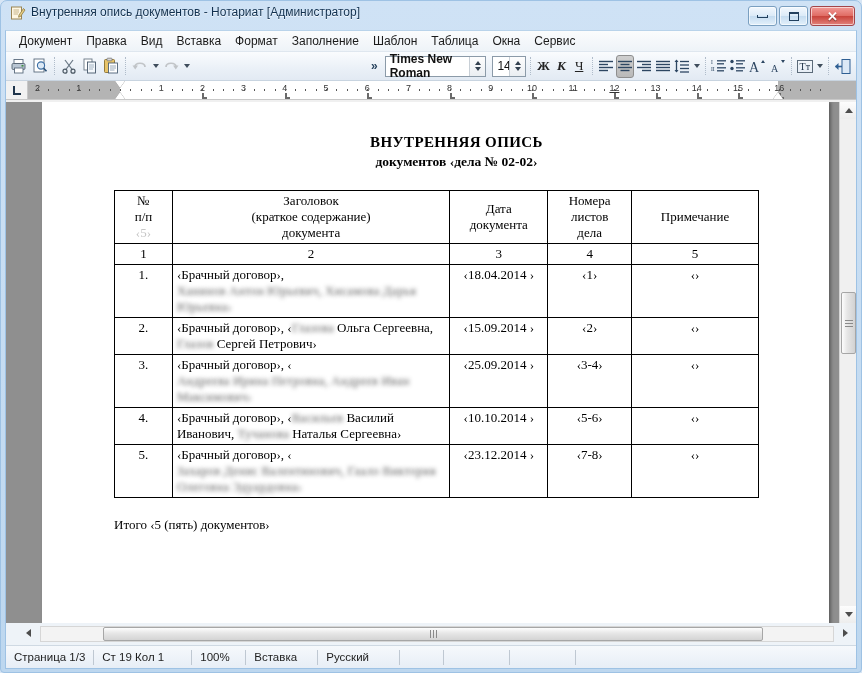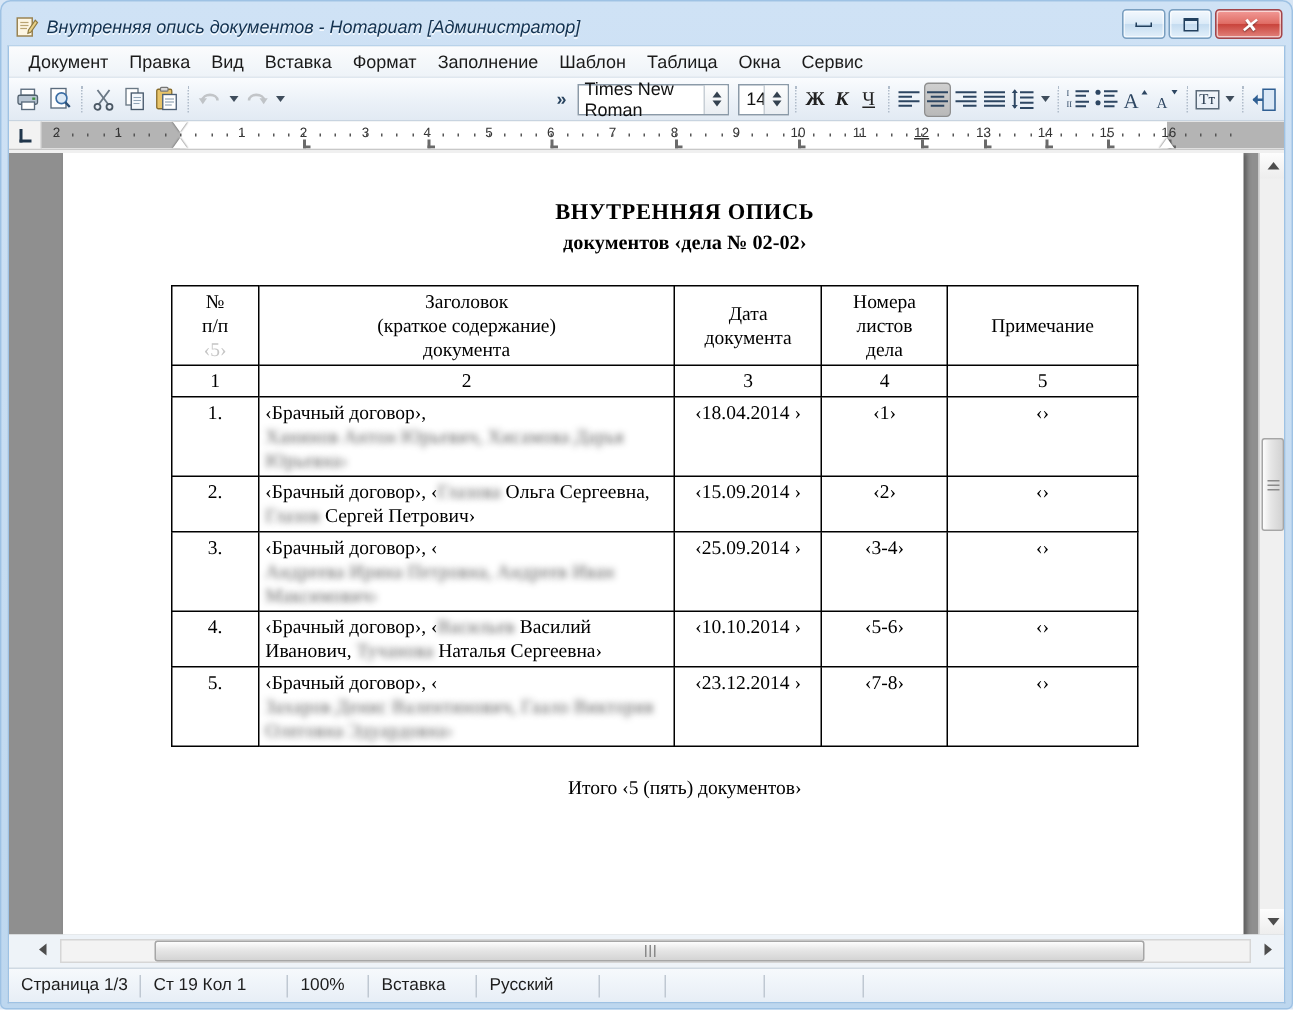--- a/index.html
+++ b/index.html
@@ -22,24 +22,22 @@
     border: 1px solid #9ec2e4;
     border-radius: 7px 7px 4px 4px;
     padding: 4px 4px 4px 4px;
   }
 
   
   #titlebar {
     position: relative;
     height: 25px;
     display: flex;
-    align-items: center;
     padding-left: 5px;
     border-radius: 4px 4px 0 0;
-    font-style: italic;
   }
   #title-icon {
     width: 16px; height: 16px;
     margin-right: 5px;
     position: relative;
     flex: 0 0 auto;
   }
   #title-text {
     font-size: 12px;
     color: #12314f;
@@ -142,21 +140,21 @@
   .combo {
     height: 21px;
     border: 1px solid #8b9aa8;
     background: #ffffff;
     display: flex; align-items: center;
     font-size: 12px;
     color: #111;
     padding-left: 4px;
     position: relative;
   }
-  #font-combo { width: 148px; }
+  #font-combo { width: 148px; font-weight: bold; }
   #size-combo { width: 47px; }
   .spin {
     position: absolute; right: 0; top: 0;
     width: 16px; height: 19px;
     border-left: 1px solid #c8cfd6;
     background: linear-gradient(to bottom, #fdfdfd, #eaeef2);
     display: flex; flex-direction: column; align-items: center; justify-content: center;
     gap: 2px;
   }
   .spin .up { width:0;height:0;border-left:3px solid transparent;border-right:3px solid transparent;border-bottom:4px solid #33414f;}
@@ -376,21 +374,20 @@
     color: transparent;
     background: transparent;
     text-shadow: 0 0 4.2px rgba(85,85,85,0.92);
     user-select: none;
     vertical-align: baseline;
   }
   .footer-lines {
     margin-top: 18px;
     font-size: 13px;
     line-height: 1.45;
-    text-align: center;
   }
   .grey-mark { color: #bdbdbd; margin-left: 14px; }
   .notary-row {
     margin-top: 42px;
     font-size: 13px;
     display: flex;
     justify-content: space-between;
     padding-right: 58px;
   }
 </style>

